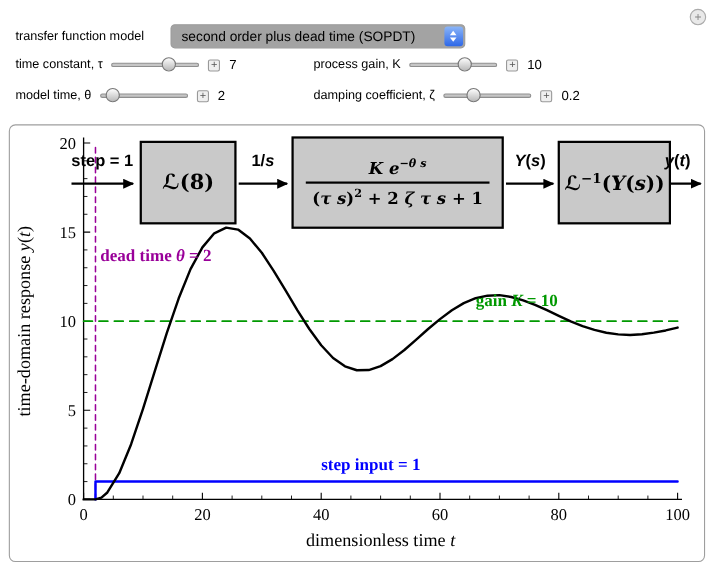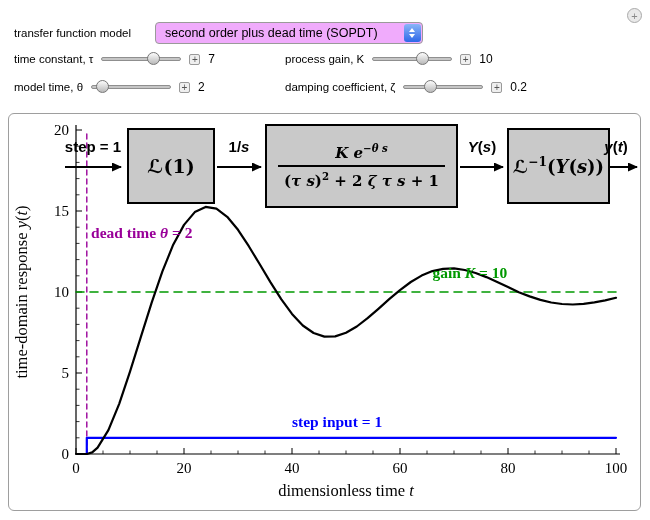--- a/index.html
+++ b/index.html
@@ -4,21 +4,21 @@
 <style>
   *{margin:0;padding:0;box-sizing:border-box}
   html,body{background:#fff}
   body{font-family:"Liberation Sans",sans-serif;color:#000}
   .app{position:relative;width:650px;height:520px;background:#fff;overflow:hidden}
 
   
   .crow{position:absolute;display:flex;align-items:center;gap:8px}
   .clabel{font-size:11.5px;white-space:nowrap}
   .cvalue{font-size:12px}
-  .dropdown{display:flex;align-items:center;width:268px;height:22px;background:#f0abfc;
+  .dropdown{display:flex;align-items:center;width:268px;height:22px;background:#a3a3a3;
             border:1px solid #9a9a9a;border-radius:4px;padding-left:9px;cursor:default}
   .dd-text{flex:1;font-size:12.5px;white-space:nowrap;overflow:hidden}
   .dd-btn{display:flex;flex-direction:column;justify-content:center;align-items:center;
           width:17px;height:18px;margin:1px;border-radius:3px;
           background:linear-gradient(#8ab5f8,#2e68e8)}
   .tri-up{width:0;height:0;border-left:3.5px solid transparent;border-right:3.5px solid transparent;
           border-bottom:4.5px solid #fff;margin-bottom:2px}
   .tri-down{width:0;height:0;border-left:3.5px solid transparent;border-right:3.5px solid transparent;
           border-top:4.5px solid #fff}
   .slider{position:relative;width:80px;height:14px}
@@ -179,21 +179,21 @@
         <text x="283" y="313.27" fill="#0000ff" font-size="15.5" font-weight="bold" font-family="'Liberation Serif','DejaVu Serif',serif"><tspan>step input = 1</tspan></text>
         <line x1="56" y1="53" x2="112" y2="53" stroke="#000" stroke-width="2" marker-end="url(#ah)"></line>
         <line x1="208" y1="53" x2="252" y2="53" stroke="#000" stroke-width="2" marker-end="url(#ah)"></line>
         <line x1="451" y1="53" x2="494" y2="53" stroke="#000" stroke-width="2" marker-end="url(#ah)"></line>
         <line x1="585" y1="53" x2="628" y2="53" stroke="#000" stroke-width="2" marker-end="url(#ah)"></line>
       </svg>
 
     <div class="dlabel" style="left:48px;top:24px;width:72px"><span>step = 1</span></div>
 
     <div class="block" style="left:118px;top:14px;width:88px;height:76px;font-size:19px">
-      <span><span>ℒ(1)</span></span>
+      <span><span>ℒ(8)</span></span>
     </div>
 
     <div class="dlabel" style="left:206px;top:24px;width:48px"><span>1/</span><span style="font-style: italic;">s</span></div>
 
     <div class="block" style="left:256px;top:10px;width:193px;height:84px;padding:4px">
       <div class="num"><span style="font-style: italic;">K</span><span> </span><span style="font-style: italic;">e</span><span class="sup" style="font-style: italic;">−θ s</span></div>
       <div class="frac-bar"></div>
       <div class="den"><span>(</span><span style="font-style: italic;">τ s</span><span>)</span><span class="sup">2</span><span> + 2 </span><span style="font-style: italic;">ζ τ s</span><span> + 1</span></div>
     </div>
 

